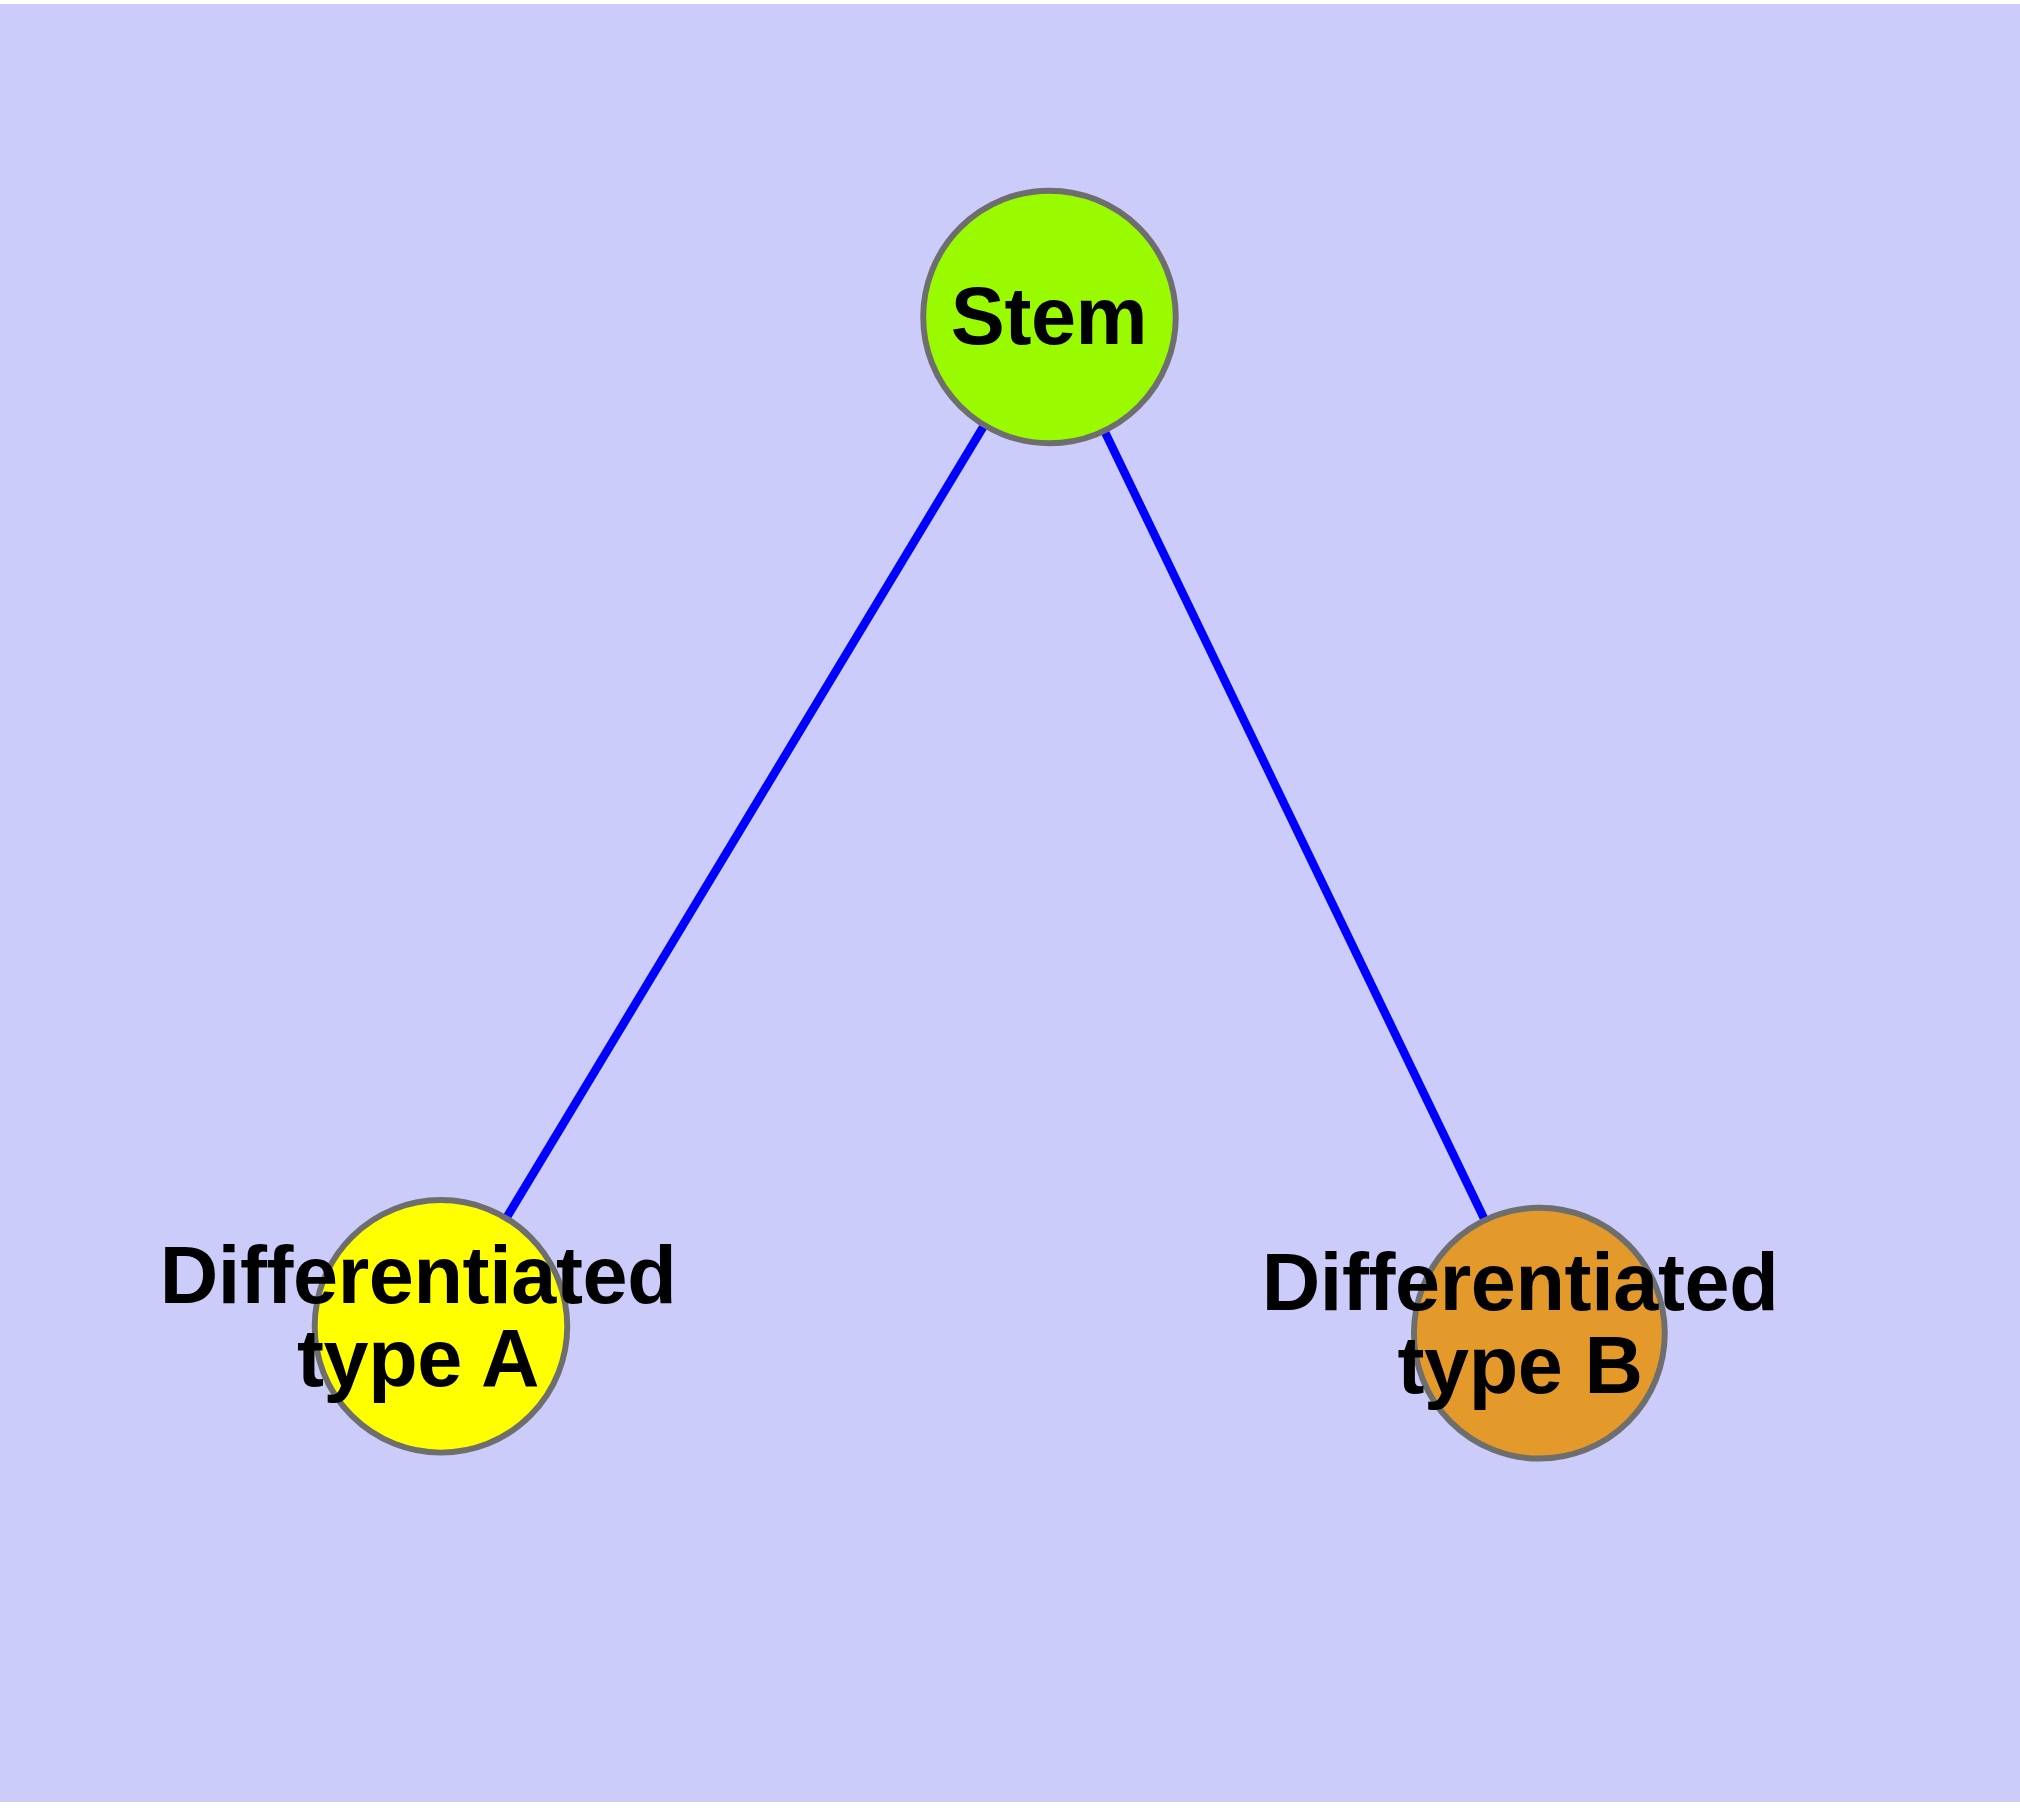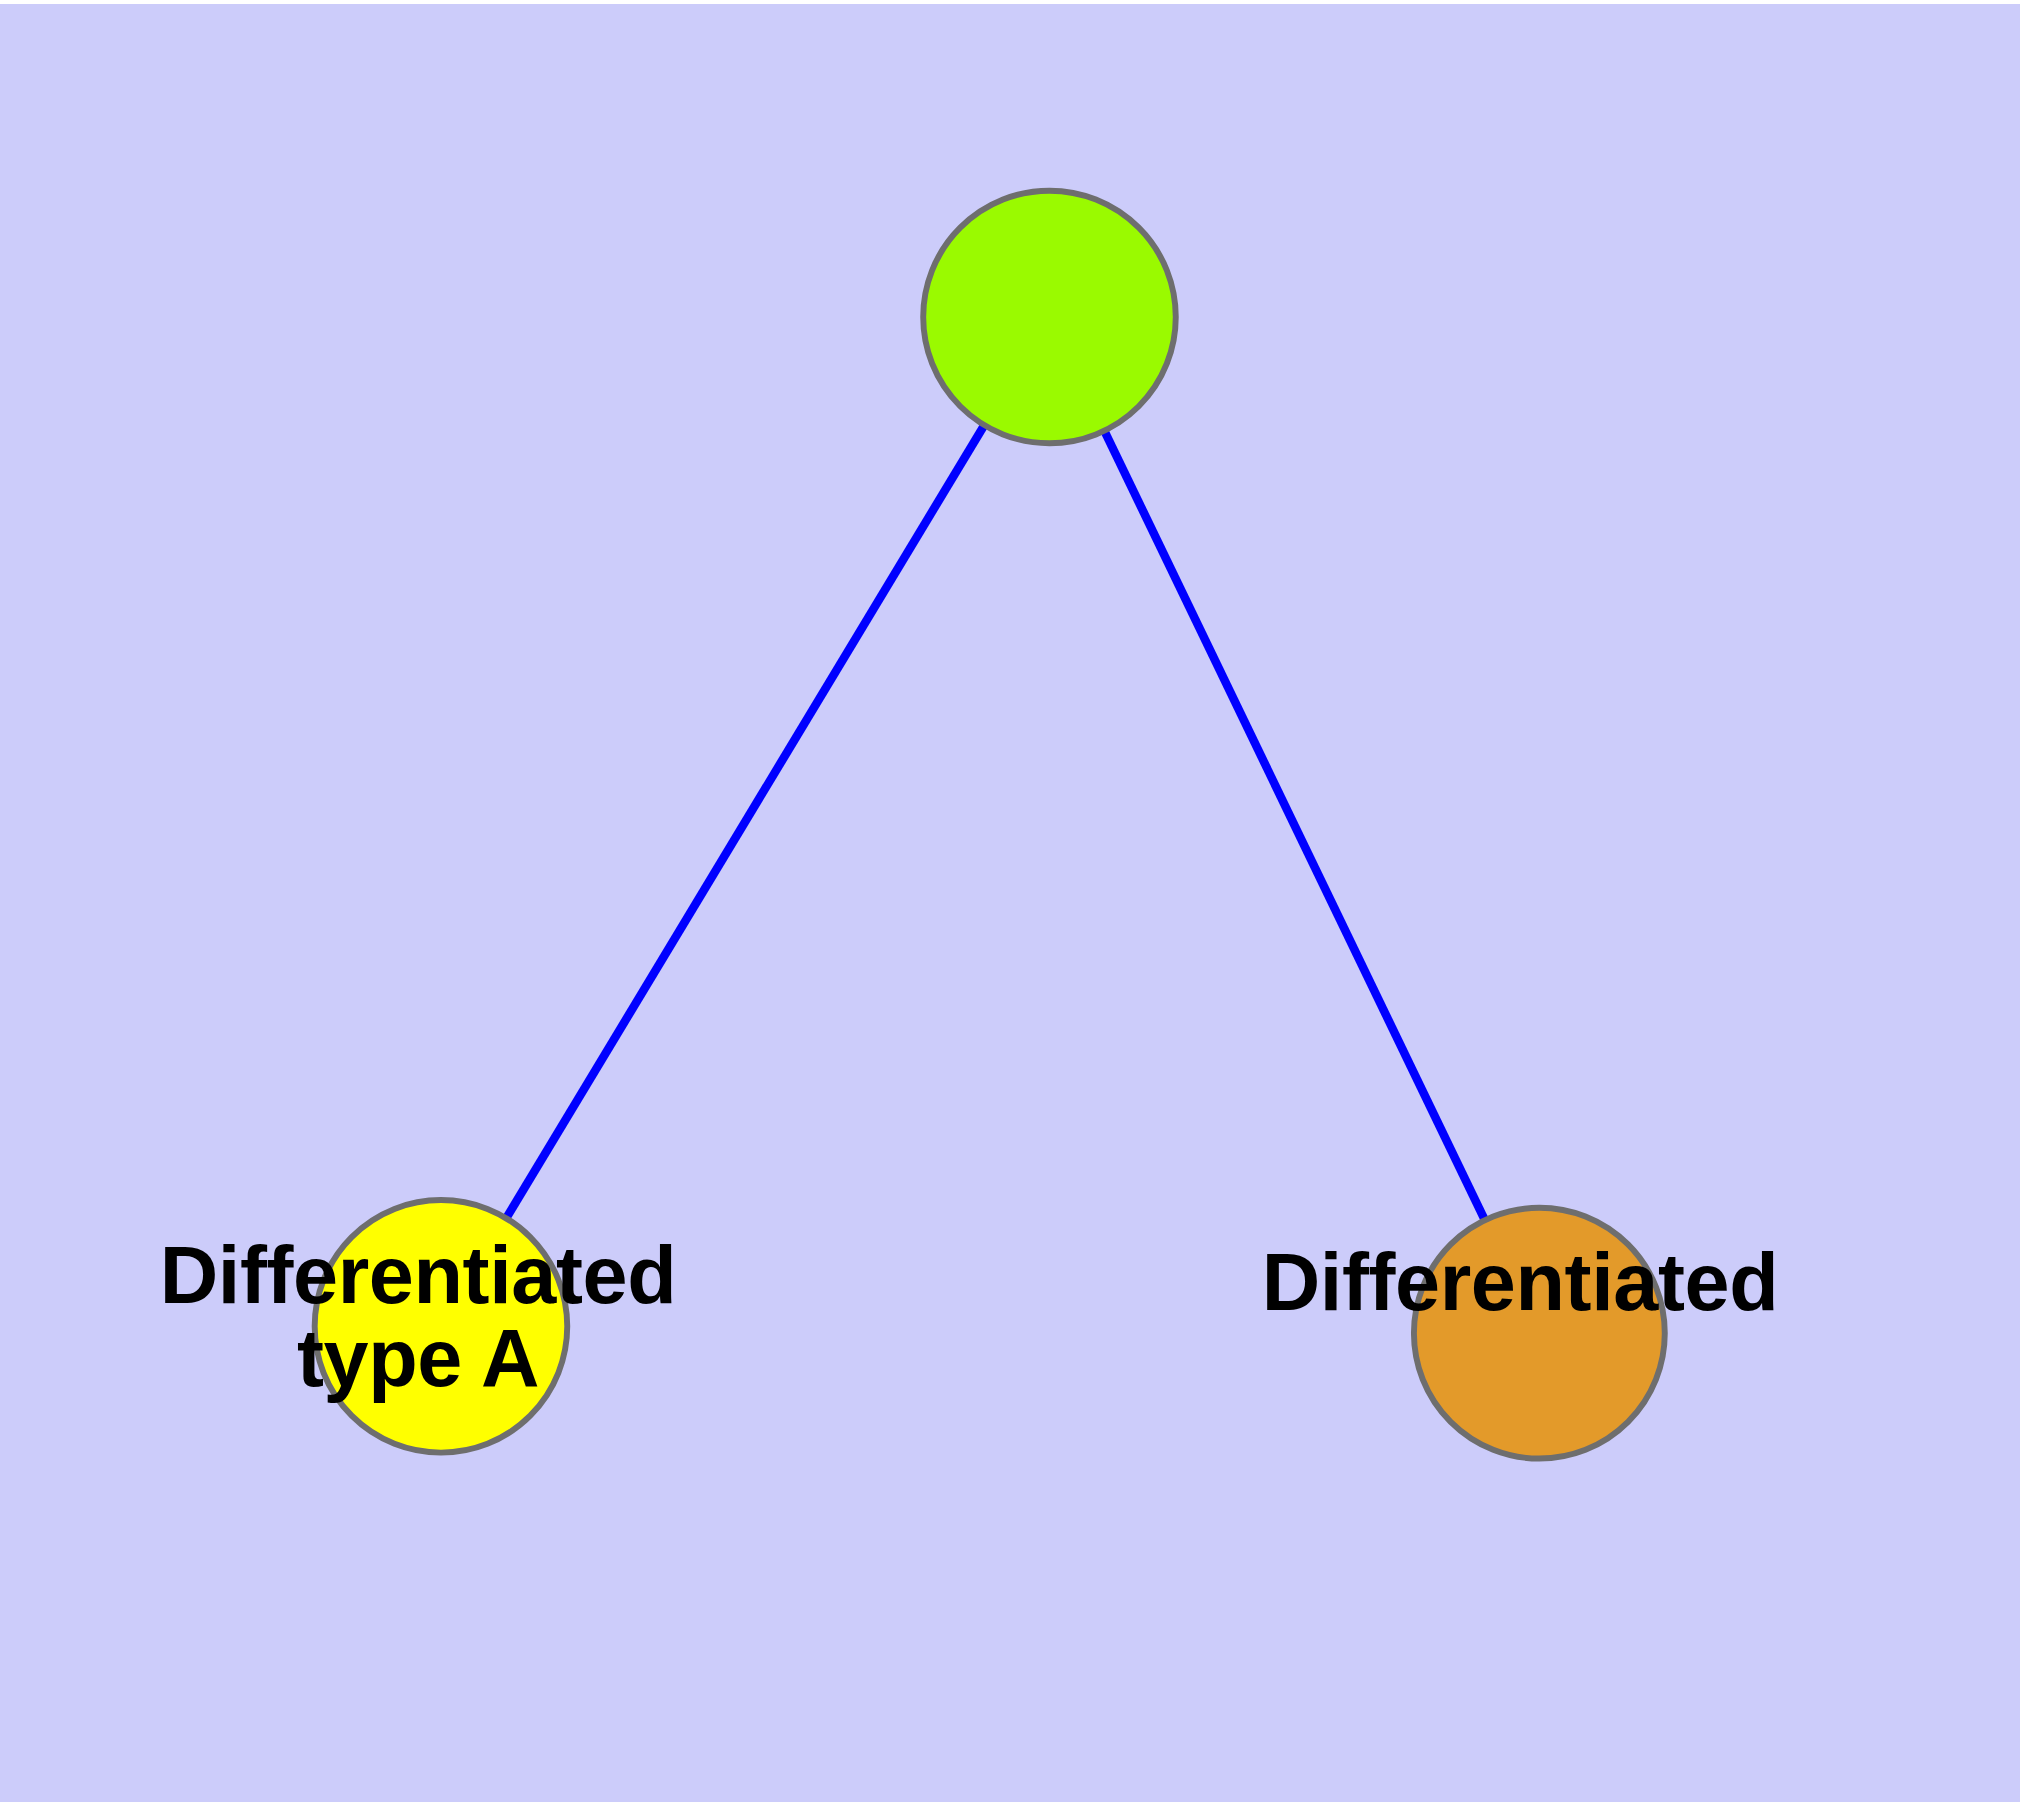--- a/index.html
+++ b/index.html
@@ -56,24 +56,28 @@
       <line x1="1238" y1="374" x2="1816" y2="1573" stroke="#0000ff" stroke-width="10" stroke-linecap="butt"></line>
     </g>
 
     <g>
       <circle cx="1238" cy="374" r="149" fill="#9afa00" stroke="#6e6e6e" stroke-width="7"></circle>
       <circle cx="520" cy="1565" r="149" fill="#ffff00" stroke="#6e6e6e" stroke-width="7"></circle>
       <circle cx="1816" cy="1573" r="148" fill="#e39a2a" stroke="#6e6e6e" stroke-width="7"></circle>
     </g>
   </svg>
 
+  <div class="node-label" style="left:625px; top:275px; width:848px; font-size:81px;">
+    <span class="label-line">Stem</span>
+  </div>
 
   <div class="node-label" style="left:-6px; top:1234px; width:848px; font-size:81px;">
     <span class="label-line">Differentiated</span>
     <span class="label-line">type A</span>
   </div>
 
   <div class="node-label" style="left:1096px; top:1241px; width:848px; font-size:81px;">
     <span class="label-line">Differentiated</span>
+    <span class="label-line">type B</span>
   </div>
 
 </div>
 
 
 </body></html>

